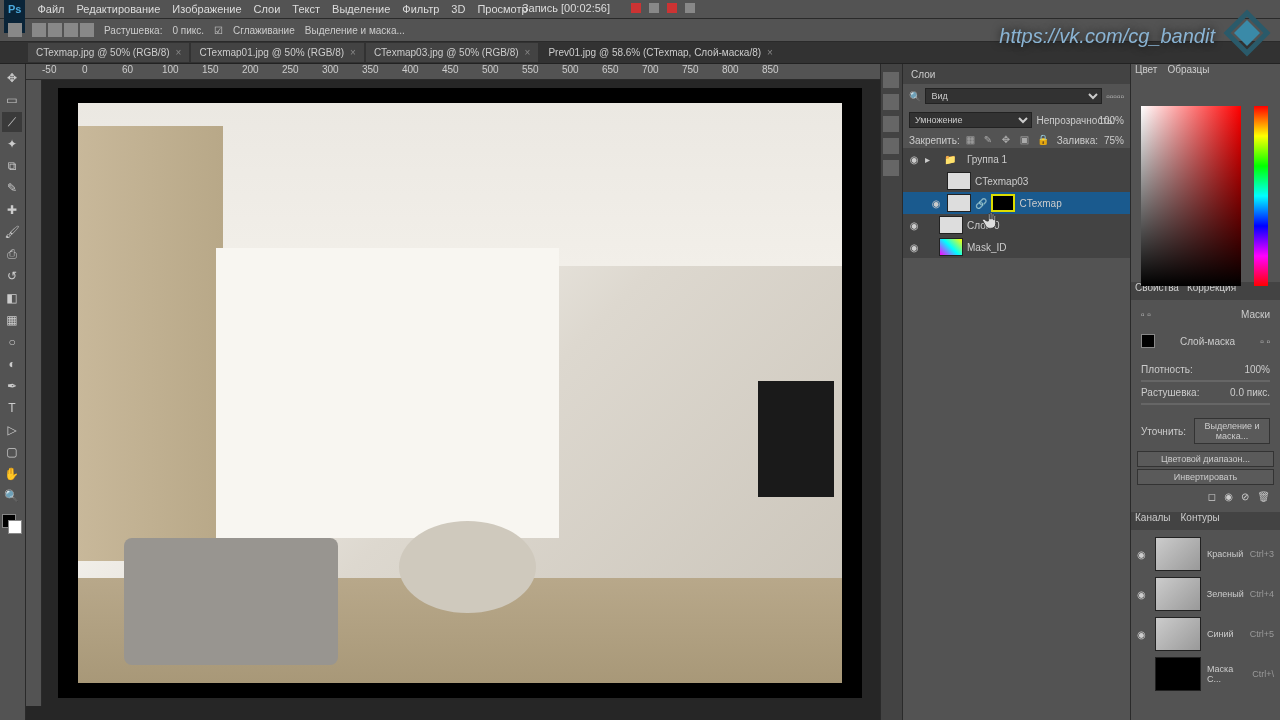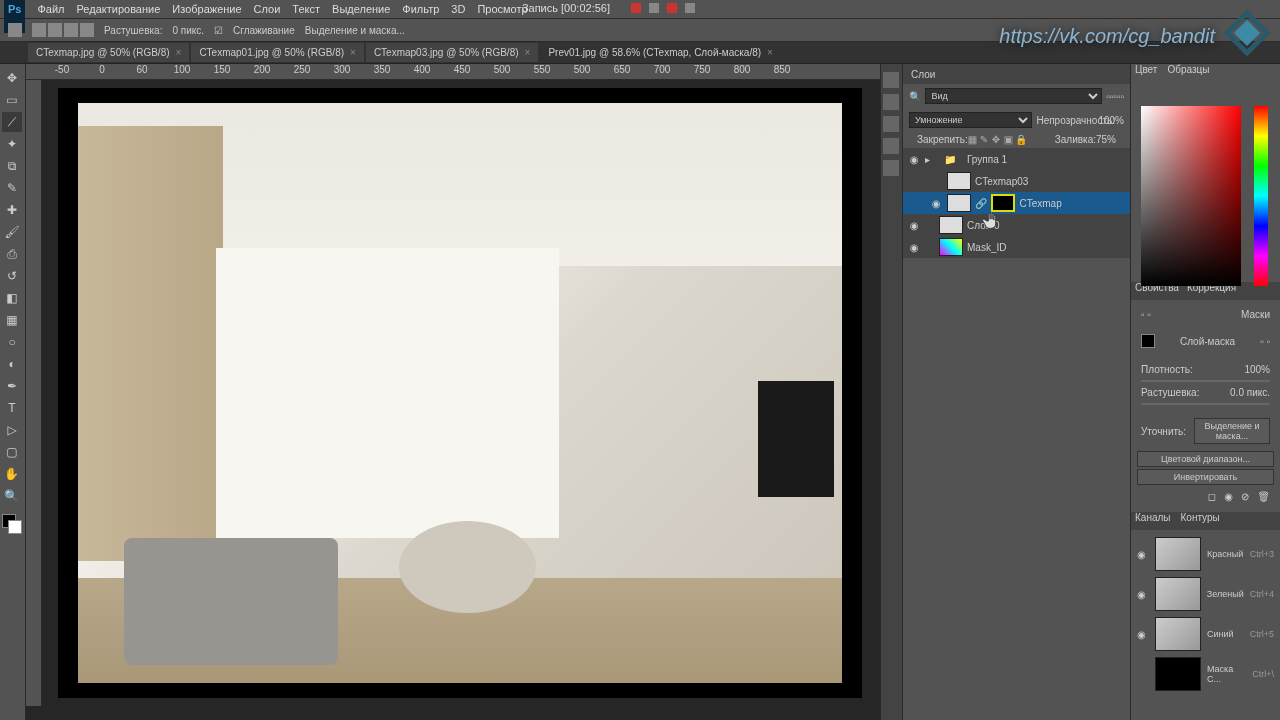--- a/index.html
+++ b/index.html
@@ -17,41 +17,41 @@
 .tabs{background:#323232;height:22px;display:flex;align-items:center;padding-left:28px;gap:2px;border-bottom:1px solid #222}
 .tab{padding:4px 8px;background:#434343;font-size:10px;display:flex;align-items:center;gap:6px}
 .tab.active{background:#323232}
 .tab .x{color:#888}
 .main{display:flex;height:656px}
 .toolbox{width:26px;background:#535353;display:flex;flex-direction:column;gap:2px;padding:4px 2px;border-right:1px solid #2a2a2a}
 .tool{width:20px;height:20px;display:flex;align-items:center;justify-content:center;color:#ccc;font-size:12px}
 .tool.sel{background:#3a3a3a}
 .canvas-area{flex:1;background:#262626;position:relative;overflow:hidden}
 .ruler-h{height:16px;background:#535353;border-bottom:1px solid #2a2a2a;display:flex;font-size:8px;color:#aaa;padding-left:16px;overflow:hidden}
-.ruler-h span{width:40px;text-align:center}
+.ruler-h span{width:40px;text-align:left}
 .ruler-v{position:absolute;left:0;top:16px;width:16px;bottom:14px;background:#535353;border-right:1px solid #2a2a2a}
 .canvas{position:absolute;left:32px;top:24px;right:18px;bottom:22px;background:#000;display:flex;align-items:center;justify-content:center}
 .img-placeholder{width:95%;height:95%;background:linear-gradient(135deg,#e8e4de 0%,#f5f3ee 30%,#ddd8cf 55%,#c9c3b8 100%);position:relative}
 .room-ceiling{position:absolute;top:0;left:0;right:0;height:28%;background:linear-gradient(#ebe8e2,#f2efe9)}
 .room-wall{position:absolute;top:25%;left:18%;width:45%;height:50%;background:#f8f6f1}
 .room-floor{position:absolute;bottom:0;left:0;right:0;height:18%;background:linear-gradient(#b8a88a,#a89878)}
 .room-wood{position:absolute;top:4%;left:0;width:19%;height:75%;background:linear-gradient(90deg,#c8b89a,#b8a888)}
 .room-tv{position:absolute;right:1%;top:48%;width:10%;height:20%;background:#1a1a1a}
 .sofa{position:absolute;left:6%;bottom:3%;width:28%;height:22%;background:#989590;border-radius:8px}
 .table{position:absolute;left:42%;bottom:12%;width:18%;height:16%;border-radius:50%;background:#cfc9bd}
 .statusbar{position:absolute;bottom:0;left:0;right:0;height:14px;background:#323232;font-size:9px;padding:2px 8px;color:#999}
 .sidepanel{width:22px;background:#434343;display:flex;flex-direction:column;gap:6px;padding:8px 2px;border-left:1px solid #2a2a2a}
 .sidepanel div{width:16px;height:16px;background:#666}
 .panels{width:228px;background:#535353;border-left:1px solid #2a2a2a;display:flex;flex-direction:column}
 .panel-tabs{height:20px;background:#434343;display:flex;align-items:center;padding:0 8px;gap:12px;font-size:10px}
 .layers{flex:1;overflow:hidden}
 .layer-controls{padding:4px 6px;display:flex;align-items:center;gap:4px;font-size:9px}
 .layer-controls select{background:#323232;border:1px solid #222;color:#ccc;font-size:9px;flex:1;padding:1px}
 .layer-controls .opa{width:58px;text-align:right}
-.lock-row{padding:2px 14px;display:flex;gap:0;font-size:9px}
+.lock-row{padding:2px 6px;display:flex;align-items:center;gap:6px;font-size:9px}
 .lock-row .ic{width:12px;height:12px;color:#aaa}
 .layer-list{background:#434343}
 .layer{display:flex;align-items:center;height:22px;padding:2px 4px;gap:4px;font-size:10px}
 .layer.sel{background:#1a5a8e}
 .layer .eye{width:14px;font-size:10px;text-align:center;color:#ccc}
 .layer .thumb{width:24px;height:18px;background:#ddd;border:1px solid #222}
 .layer .thumb.mask{background:#000}
 .layer .thumb.group{background:none;border:none;color:#999;display:flex;align-items:center;justify-content:center}
 .layer.indent{padding-left:26px}
 .cursor-hand{position:absolute;width:22px;height:22px;pointer-events:none}

